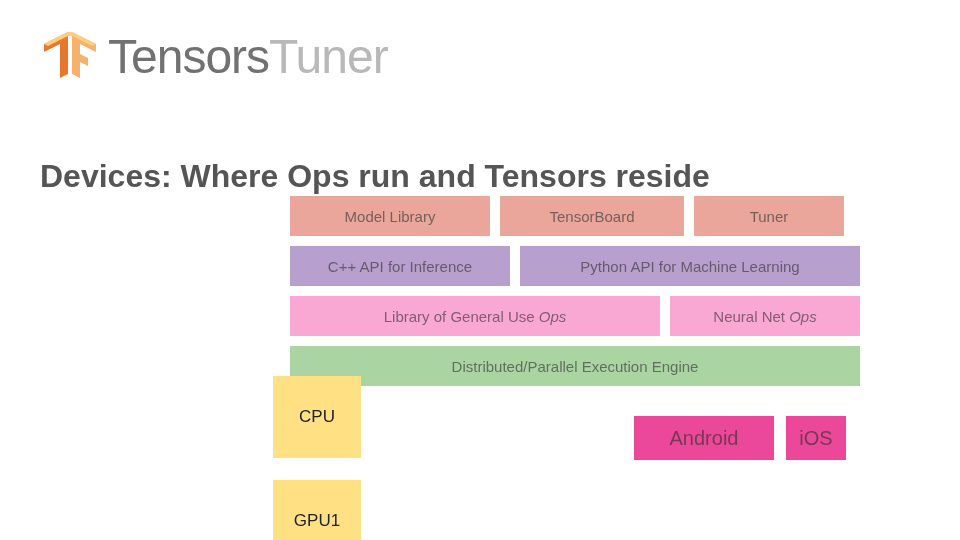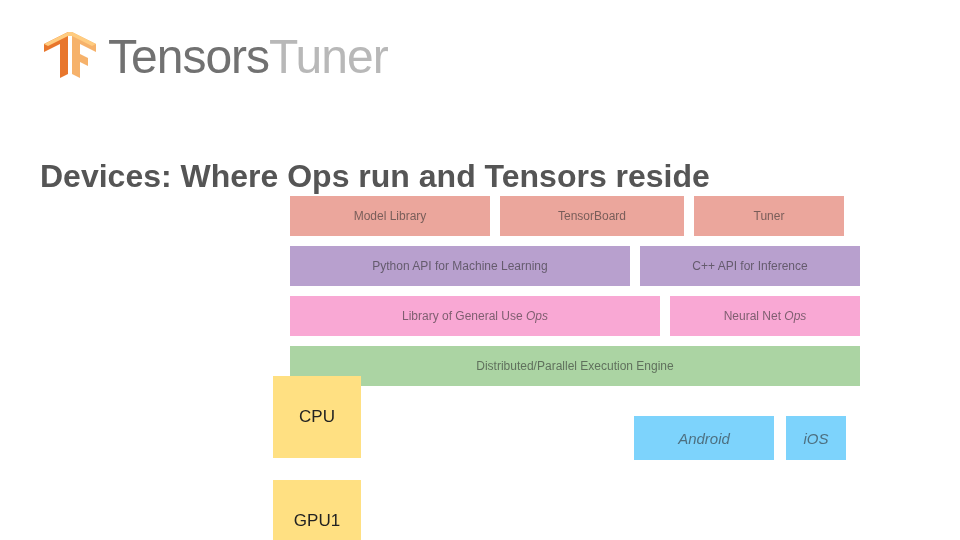--- a/index.html
+++ b/index.html
@@ -45,21 +45,21 @@
   .row {
     display: flex;
     gap: 10px;
     margin-bottom: 10px;
   }
   .box {
     height: 40px;
     display: flex;
     align-items: center;
     justify-content: center;
-    font-size: 12px;
+    font-size: 15px;
     color: rgba(45,45,45,0.6);
     text-align: center;
   }
   .pink   { background: #eba69c; }
   .purple { background: #b8a0ce; }
   .blue   { background: #f9a8d4; }
   .green  { background: #abd4a3; }
   .italic { font-style: italic; }
   .devices-row {
     position: absolute;
@@ -82,27 +82,26 @@
   }
   .platforms {
     position: absolute;
     left: 634px;
     top: 416px;
     display: flex;
     gap: 12px;
   }
   .platform {
     height: 44px;
-    background: #7dd3fc;
+    background: #ec4899;
     display: flex;
     align-items: center;
     justify-content: center;
-    font-size: 15px;
+    font-size: 20px;
     color: rgba(45,45,45,0.6);
-    font-style: italic;
   }
 </style>
 </head>
 <body>
 
 <div class="logo-wrap">
   <span>
     <svg width="60" height="60" viewBox="0 0 60 60">
       <g transform="translate(30,28)">
 
@@ -123,22 +122,22 @@
 
 <div class="stack">
 
   <div class="row">
     <div class="box pink" style="width:200px">Model Library</div>
     <div class="box pink" style="width:184px">TensorBoard</div>
     <div class="box pink" style="width:150px">Tuner</div>
   </div>
 
   <div class="row">
+    <div class="box purple" style="width:220px">C++ API for Inference</div>
     <div class="box purple" style="width:340px">Python API for Machine Learning</div>
-    <div class="box purple" style="width:220px">C++ API for Inference</div>
   </div>
 
   <div class="row">
     <div class="box blue" style="width:370px">
       <span>
         <span>Library of General Use </span><span class="italic">Ops</span>
       </span>
     </div>
     <div class="box blue" style="width:190px">
       <span>

